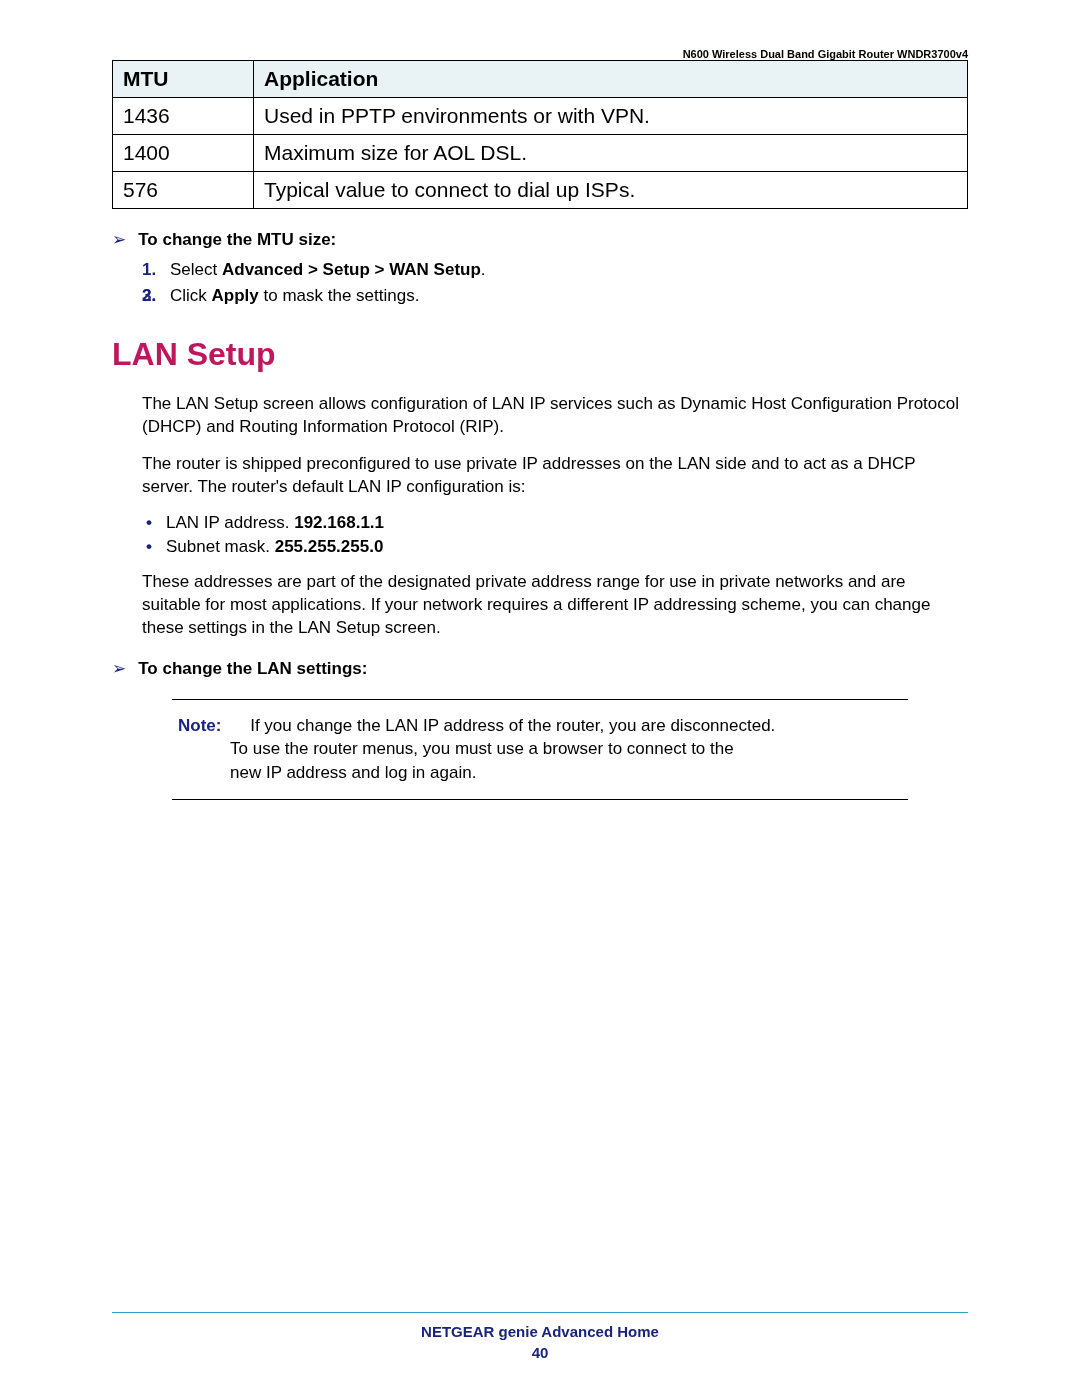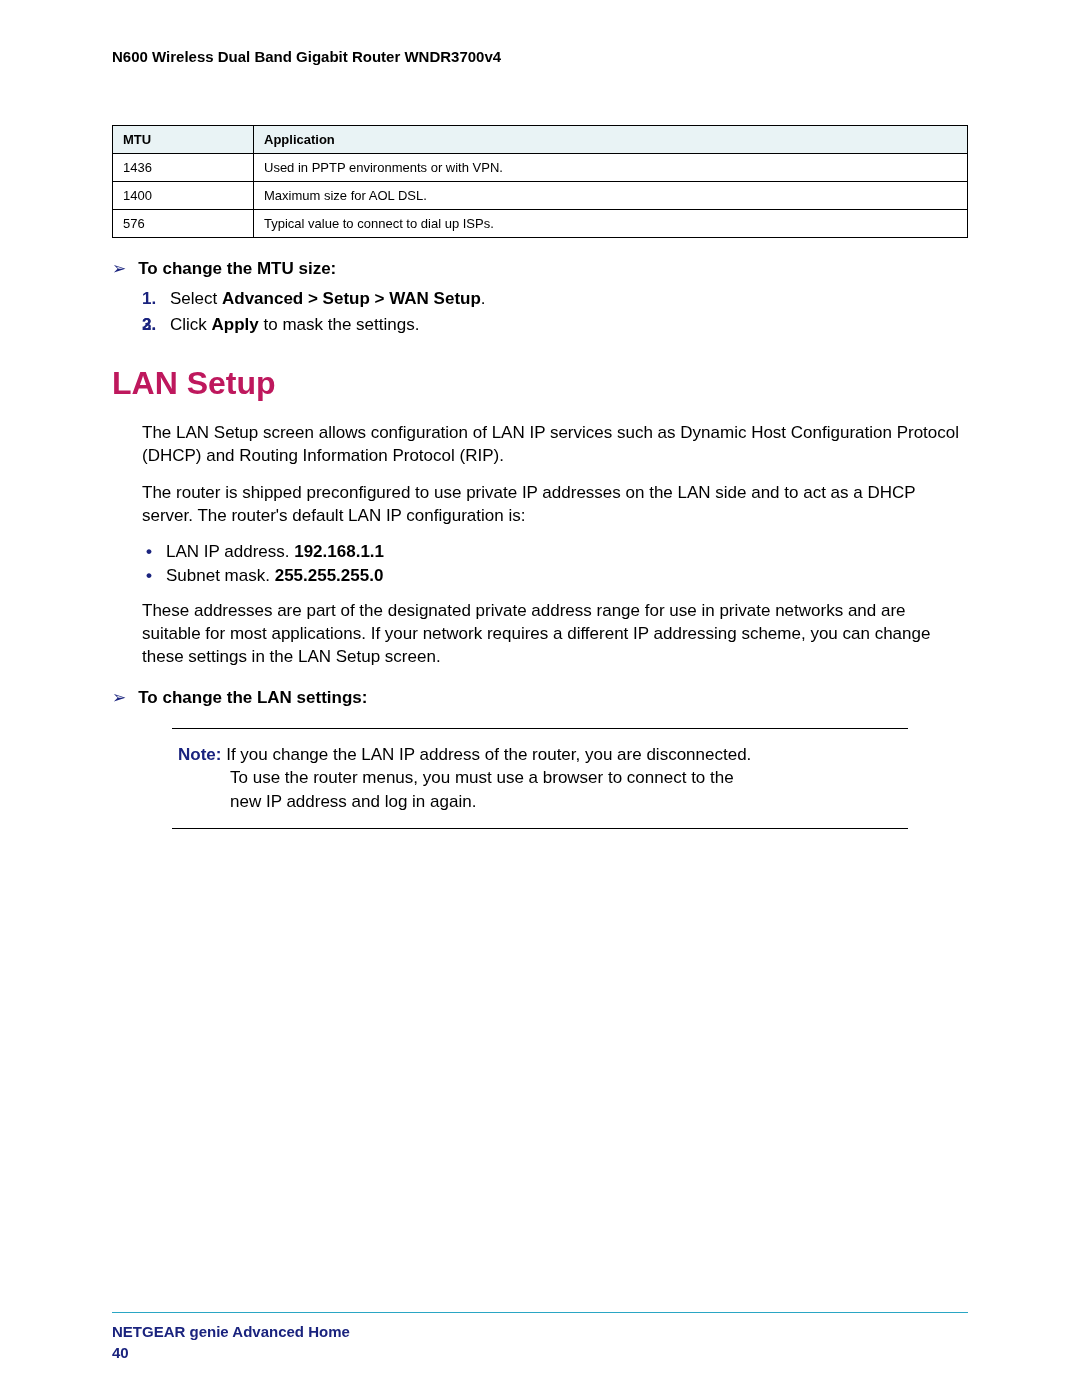--- a/index.html
+++ b/index.html
@@ -12,40 +12,39 @@
     width: 1080px;
     height: 1397px;
     position: relative;
     box-sizing: border-box;
   }
   .page {
     padding: 48px 112px 0 112px;
     box-sizing: border-box;
   }
   .header-title {
-    text-align: left;
-    font-weight: bold;
-    font-size: 15px;
-    margin-bottom: 60px;
+    text-align: right;
+    font-weight: bold;
+    font-size: 11px;
   }
   .table-caption {
     font-weight: bold;
     font-size: 15px;
     margin-bottom: 10px;
   }
   table.mtu {
     border-collapse: collapse;
     width: 100%;
     margin-bottom: 20px;
   }
   table.mtu th, table.mtu td {
     border: 1px solid #000;
     padding: 6px 10px;
     text-align: left;
-    font-size: 13px;
+    font-size: 21px;
   }
   table.mtu th {
     background: #e9f3f5;
     font-weight: bold;
   }
   table.mtu th:first-child, table.mtu td:first-child {
     width: 120px;
   }
   .arrow-heading {
     font-weight: bold;
@@ -107,31 +106,32 @@
     border-bottom: 1.5px solid #000;
     padding: 14px 6px;
     line-height: 1.4;
   }
   .note-block .note-label {
     font-weight: bold;
     color: #1a237e;
   }
   .note-block .note-body {
     display: inline;
+    margin-left: 24px;
   }
   .note-indent {
     margin-left: 52px;
     display: block;
   }
   .footer {
     position: absolute;
     bottom: 36px;
     left: 112px;
     right: 112px;
-    text-align: left;
+    text-align: center;
     border-top: 1px solid #2aa6c4;
     padding-top: 10px;
   }
   .footer-line1 {
     color: #1a237e;
     font-weight: bold;
     font-size: 15px;
   }
   .footer-line2 {
     color: #1a237e;

